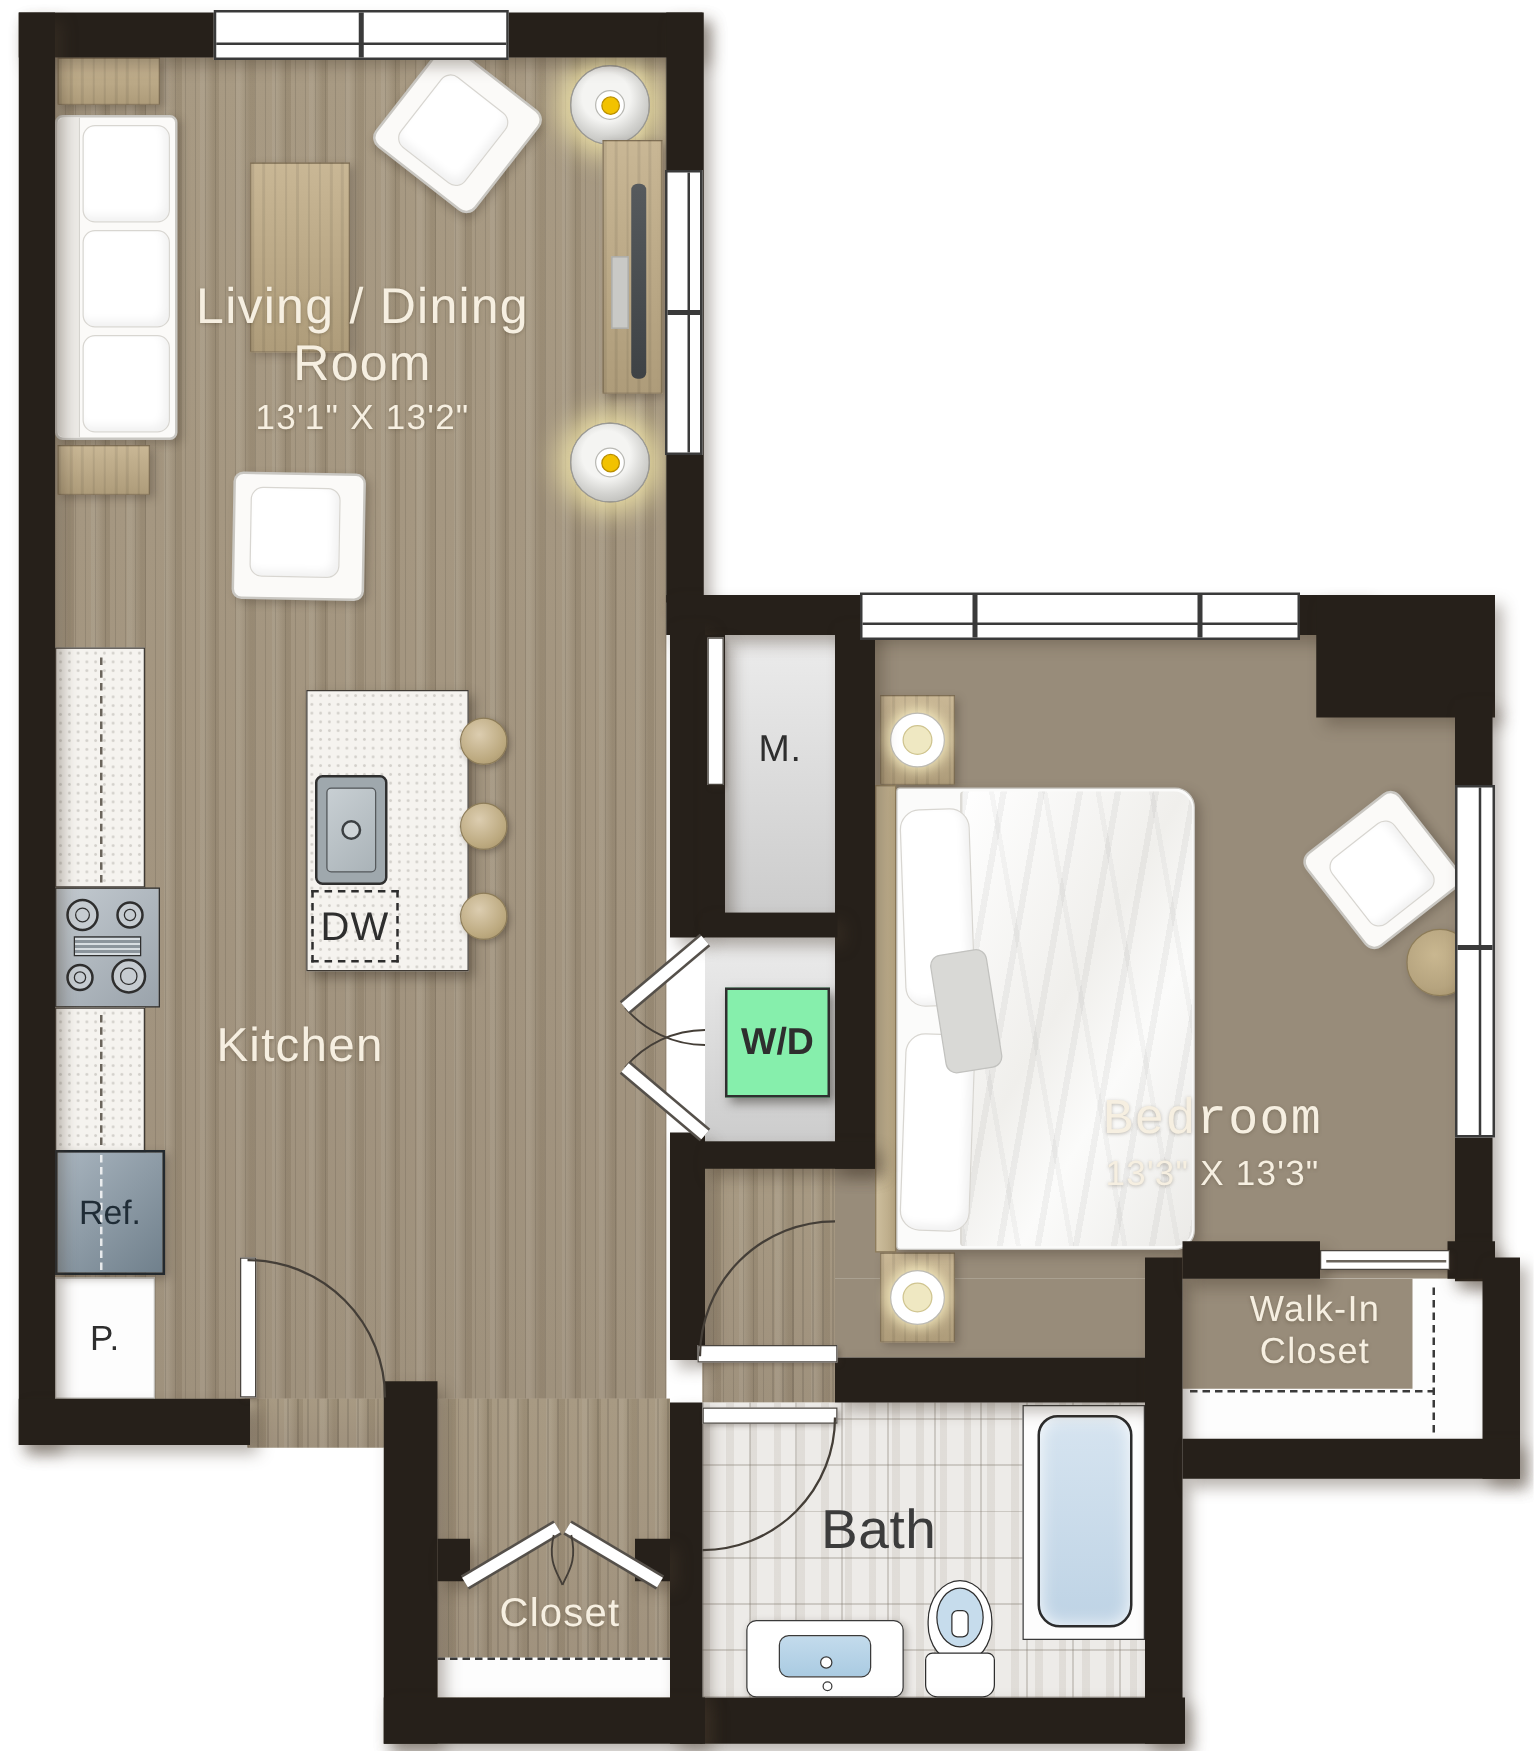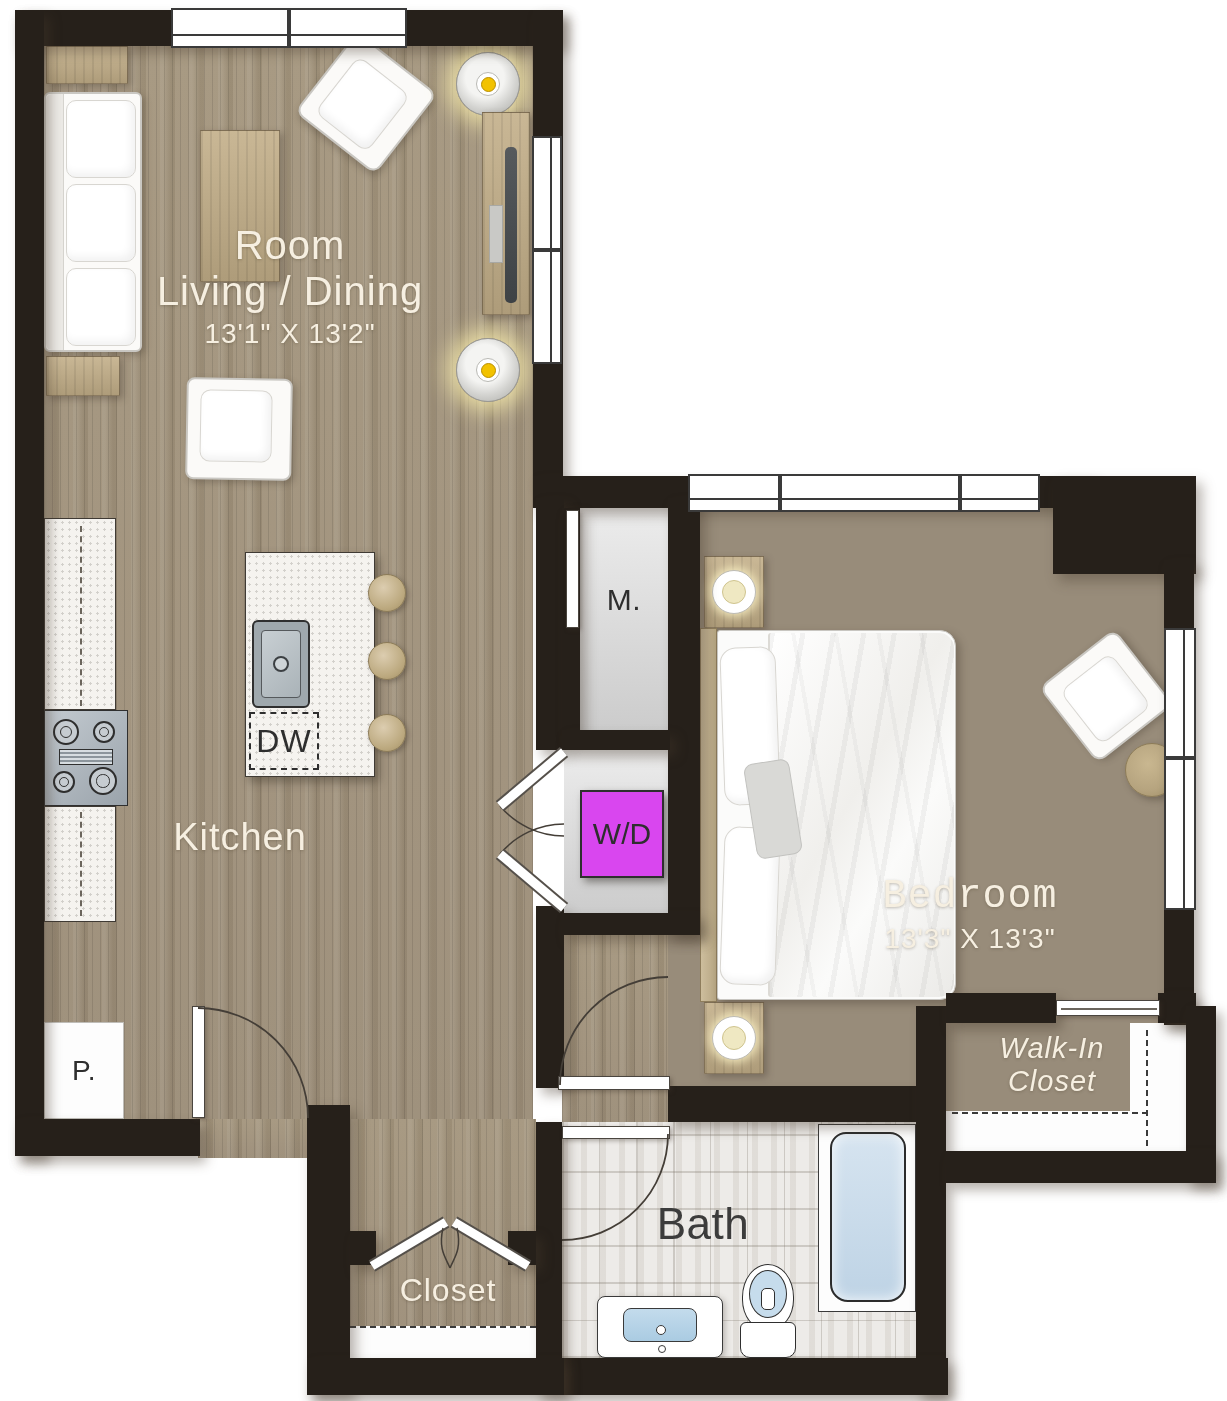--- a/index.html
+++ b/index.html
@@ -102,20 +102,24 @@
         <div class="burner-in"></div>
       </div>
     <div class="burner" style="left:44px;top:56px;width:28px;height:28px;">
         <div class="burner-in"></div>
       </div>
     <div class="abs" style="left:14px;top:38px;width:54px;height:16px;border:1.5px solid #2f2f2f;background:repeating-linear-gradient(0deg,#d7dde1 0 2px,#8c959c 2px 4px);"></div>
   </div>
   <div class="counter" style="left:44px;top:806px;width:72px;height:116px;"></div>
   <div class="dashline-v" style="left:80px;top:526px;height:180px;"></div>
   <div class="dashline-v" style="left:80px;top:812px;height:104px;"></div>
+  <div class="abs" style="left:44px;top:920px;width:88px;height:100px;background:linear-gradient(135deg,#a9b5bf,#70808c);border:2px solid #23292e;box-shadow:3px 3px 7px rgba(60,50,40,.4);display:flex;align-items:center;justify-content:center;">
+    <div class="abs" style="left:34px;top:2px;height:92px;border-left:2px dashed rgba(255,255,255,.8);"></div>
+    <span style="position:relative;color:#1f2c36;font-size:27px;">Ref.</span>
+  </div>
   <div class="abs" style="left:44px;top:1022px;width:80px;height:97px;display:flex;align-items:center;justify-content:center;">
     <span class="label-dark" style="position:static;font-size:28px;">P.</span>
   </div>
 
   <div class="counter" style="left:245px;top:552px;width:130px;height:225px;box-shadow:4px 5px 9px rgba(60,50,40,.45);"></div>
   <div class="abs" style="left:252px;top:620px;width:58px;height:88px;background:#9fa8ad;border:2px solid #2f2f2f;border-radius:6px;display:flex;align-items:center;justify-content:center;">
     <div class="abs" style="left:7px;top:8px;right:7px;bottom:8px;background:linear-gradient(135deg,#c8cfd3,#aab3b8);border:1px solid #55595c;border-radius:4px;"></div>
     <div style="position:relative;width:12px;height:12px;border:2px solid #3c4043;border-radius:50%;background:#cfd5d8;"></div>
   </div>
   <div class="abs" style="left:249px;top:712px;width:70px;height:58px;border:2.5px dashed #2e2e2e;display:flex;align-items:center;justify-content:center;">
@@ -182,21 +186,21 @@
     <div style="position:absolute;left:58px;top:28px;width:8px;height:8px;border:1.5px solid #3a3a3a;border-radius:50%;background:#fff;"></div>
     <div style="position:absolute;left:60px;top:48px;width:6px;height:6px;border:1.5px solid #3a3a3a;border-radius:50%;background:#fff;"></div>
   </div>
   <div class="abs" style="left:740px;top:1264px;width:56px;height:96px;">
     <div class="abs" style="left:2px;top:0;width:52px;height:66px;background:#ffffff;border:1.5px solid #2f2f2f;border-radius:50% 50% 46% 46%;"></div>
     <div class="abs" style="left:9px;top:6px;width:38px;height:48px;background:#c6dcec;border:1.5px solid #2f2f2f;border-radius:50%;"></div>
     <div class="abs" style="left:21px;top:24px;width:14px;height:22px;background:#ffffff;border:1.5px solid #2f2f2f;border-radius:5px;"></div>
     <div class="abs" style="left:0;top:58px;width:56px;height:36px;background:#ffffff;border:1.5px solid #2f2f2f;border-radius:6px 6px 10px 10px;"></div>
   </div>
 
-  <div class="abs" style="left:580px;top:790px;width:84px;height:88px;background:#d946ef;border:2px solid #2f2f2f;box-shadow:4px 4px 8px rgba(40,35,30,.5);display:flex;align-items:center;justify-content:center;">
+  <div class="abs" style="left:580px;top:790px;width:84px;height:88px;background:#86efac;border:2px solid #2f2f2f;box-shadow:4px 4px 8px rgba(40,35,30,.5);display:flex;align-items:center;justify-content:center;font-weight:bold;">
     <span style="color:#2e2e2e;font-size:30px;">W/D</span>
   </div>
 
   <div class="wall" style="left:15px;top:10px;width:547px;height:36px;"></div>
   <div class="wall" style="left:15px;top:10px;width:29px;height:1146px;"></div>
   <div class="wall" style="left:15px;top:1119px;width:185px;height:37px;"></div>
   <div class="wall" style="left:533px;top:10px;width:30px;height:472px;"></div>
   <div class="wall" style="left:533px;top:476px;width:560px;height:32px;"></div>
   <div class="wall" style="left:1053px;top:476px;width:143px;height:98px;"></div>
   <div class="wall" style="left:1164px;top:560px;width:30px;height:465px;"></div>
@@ -263,32 +267,32 @@
 
     <line x1="372" y1="1266" x2="446" y2="1222" stroke="#55504a" stroke-width="13"></line>
     <line x1="372" y1="1266" x2="446" y2="1222" stroke="#ffffff" stroke-width="9"></line>
     <line x1="454" y1="1222" x2="528" y2="1266" stroke="#55504a" stroke-width="13"></line>
     <line x1="454" y1="1222" x2="528" y2="1266" stroke="#ffffff" stroke-width="9"></line>
     <path d="M 443 1228 C 438 1250 446 1258 450 1268" fill="none" stroke="#443e37" stroke-width="1.5"></path>
     <path d="M 457 1228 C 462 1250 454 1258 450 1268" fill="none" stroke="#443e37" stroke-width="1.5"></path>
   </svg>
 
   <div class="label-light" style="left:140px;top:222px;width:300px;">
+    <div style="font-size:40px;">Living / Dining</div>
     <div style="font-size:40px;">Room</div>
-    <div style="font-size:40px;">Living / Dining</div>
     <div style="font-size:28px;margin-top:4px;">13'1" X 13'2"</div>
   </div>
   <div class="label-light" style="left:160px;top:816px;width:160px;">
     <div style="font-size:38px;">Kitchen</div>
   </div>
   <div class="label-light" style="left:845px;top:874px;width:250px;">
     <div style="font-size:40px;font-family:Liberation Mono, monospace;">Bedroom</div>
     <div style="font-size:28px;margin-top:3px;">13'3" X 13'3"</div>
   </div>
-  <div class="label-light" style="left:972px;top:1032px;width:160px;font-style:italic;">
+  <div class="label-light" style="left:972px;top:1032px;width:160px;">
     <div style="font-size:29px;">Walk-In</div>
     <div style="font-size:29px;">Closet</div>
   </div>
   <div class="label-light" style="left:378px;top:1272px;width:140px;">
     <div style="font-size:32px;">Closet</div>
   </div>
   <div class="label-dark" style="left:628px;top:1202px;width:150px;color:#3c3c3c;">
     <div style="font-size:44px;">Bath</div>
   </div>
   <div class="label-dark" style="left:594px;top:585px;width:60px;">

